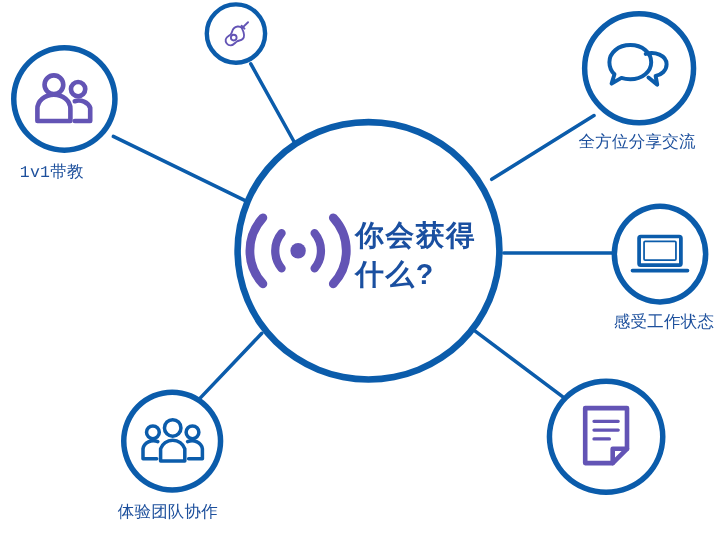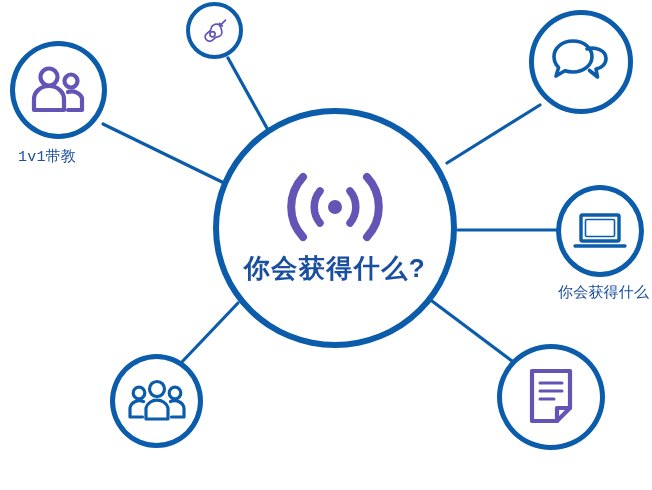--- a/index.html
+++ b/index.html
@@ -41,22 +41,23 @@
     font-weight: 400;
     letter-spacing: 0.2px;
   }
   
   #center-node {
     left: 213px;
     top: 108px;
     width: 244px;
     height: 240px;
     border: 6px solid #0b5cab;
-    flex-direction: column;
+    flex-direction: row;
     z-index: 5;
+    justify-content: flex-end;
   }
   #center-title {
     color: #1a4fa0;
     font-size: 26px;
     font-weight: 700;
     letter-spacing: 1.5px;
     margin-top: 8px;
   }
   .spoke-node {
     border: 5px solid #0b5cab;
@@ -142,33 +143,34 @@
     <span>
       <svg class="icon-svg" width="60" height="50" viewBox="0 0 60 50">
         <g stroke="#0b5cab" fill="none" stroke-width="3.6" stroke-linejoin="round" stroke-linecap="round">
           <path d="M36 12 C44 9.5 55 13 55 21.5 C55 27 50.5 31 45 32 L46.5 40 L38.5 33.5"></path>
           <path d="M22 4 C33 4 41 11 41 19.5 C41 28 33 35 22 35 C19 35 16.3 34.6 13.9 33.8
                    L5 39 L7.6 30.5 C4.6 27.6 3 23.8 3 19.5 C3 11 11 4 22 4 Z"></path>
         </g>
       </svg>
     </span>
   </div>
+  <div class="node-label" id="label-share">全方位分享交流</div>
 
   <div class="node spoke-node" id="node-worklife">
     <span>
       <svg class="icon-svg" width="54" height="42" viewBox="0 0 54 42">
         <g stroke="#0b5cab" fill="none" stroke-linejoin="round" stroke-linecap="round">
           <rect x="8" y="5" width="38" height="26" rx="1.5" stroke-width="3.4"></rect>
           <rect x="12.5" y="9.5" width="29" height="17" rx="1" stroke-width="1.6"></rect>
           <path d="M2 36 L52 36" stroke-width="3.4"></path>
         </g>
       </svg>
     </span>
   </div>
-  <div class="node-label" id="label-worklife">你会获得什么</div>
+  <div class="node-label" id="label-worklife">感受工作状态</div>
 
   <div class="node spoke-node" id="node-offer">
     <span>
       <svg class="icon-svg" width="48" height="58" viewBox="0 0 48 58">
         <g stroke="#6354b5" fill="none" stroke-linejoin="round" stroke-linecap="round">
           <path d="M5 3 L43 3 L43 40 L30 53 L5 53 Z" stroke-width="4.2"></path>
           <path d="M43 40 L30 40 L30 53" stroke-width="4.2"></path>
           <path d="M13 15 L35 15 M13 23 L35 23 M13 31 L27 31" stroke-width="3"></path>
         </g>
       </svg>
@@ -182,14 +184,15 @@
           <circle cx="30" cy="10" r="7.5"></circle>
           <circle cx="12" cy="14" r="5.8"></circle>
           <circle cx="48" cy="14" r="5.8"></circle>
           <path d="M19 40 L19 29 A11.5 11 0 0 1 41 29 L41 40 Z"></path>
           <path d="M15.5 38 L3 38 L3 29 A9.5 8.5 0 0 1 16.5 22.5"></path>
           <path d="M44.5 38 L57 38 L57 29 A9.5 8.5 0 0 0 43.5 22.5"></path>
         </g>
       </svg>
     </span>
   </div>
+  <div class="node-label" id="label-teamwork">体验团队协作</div>
 
 </div>
 
 </body></html>

